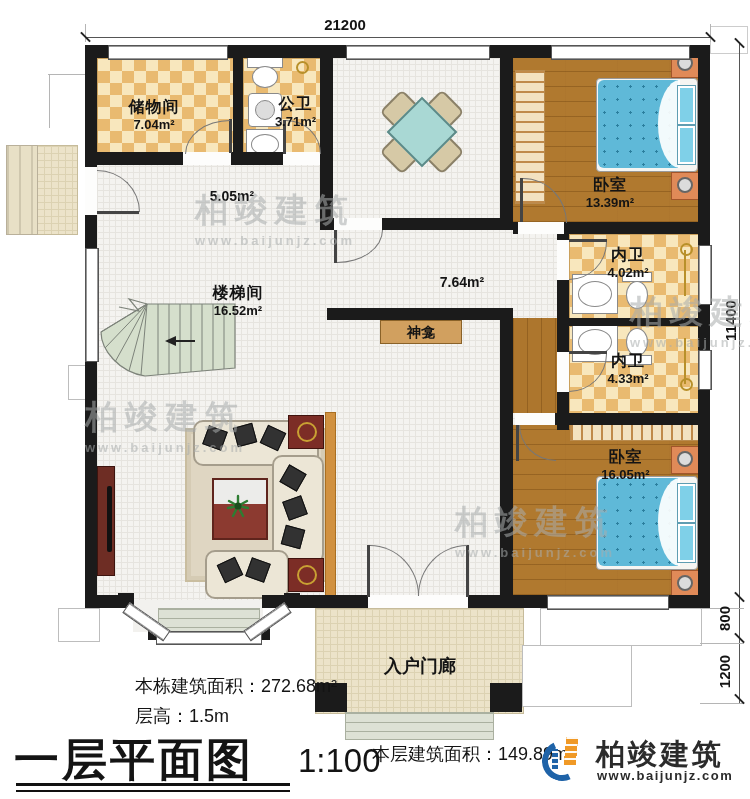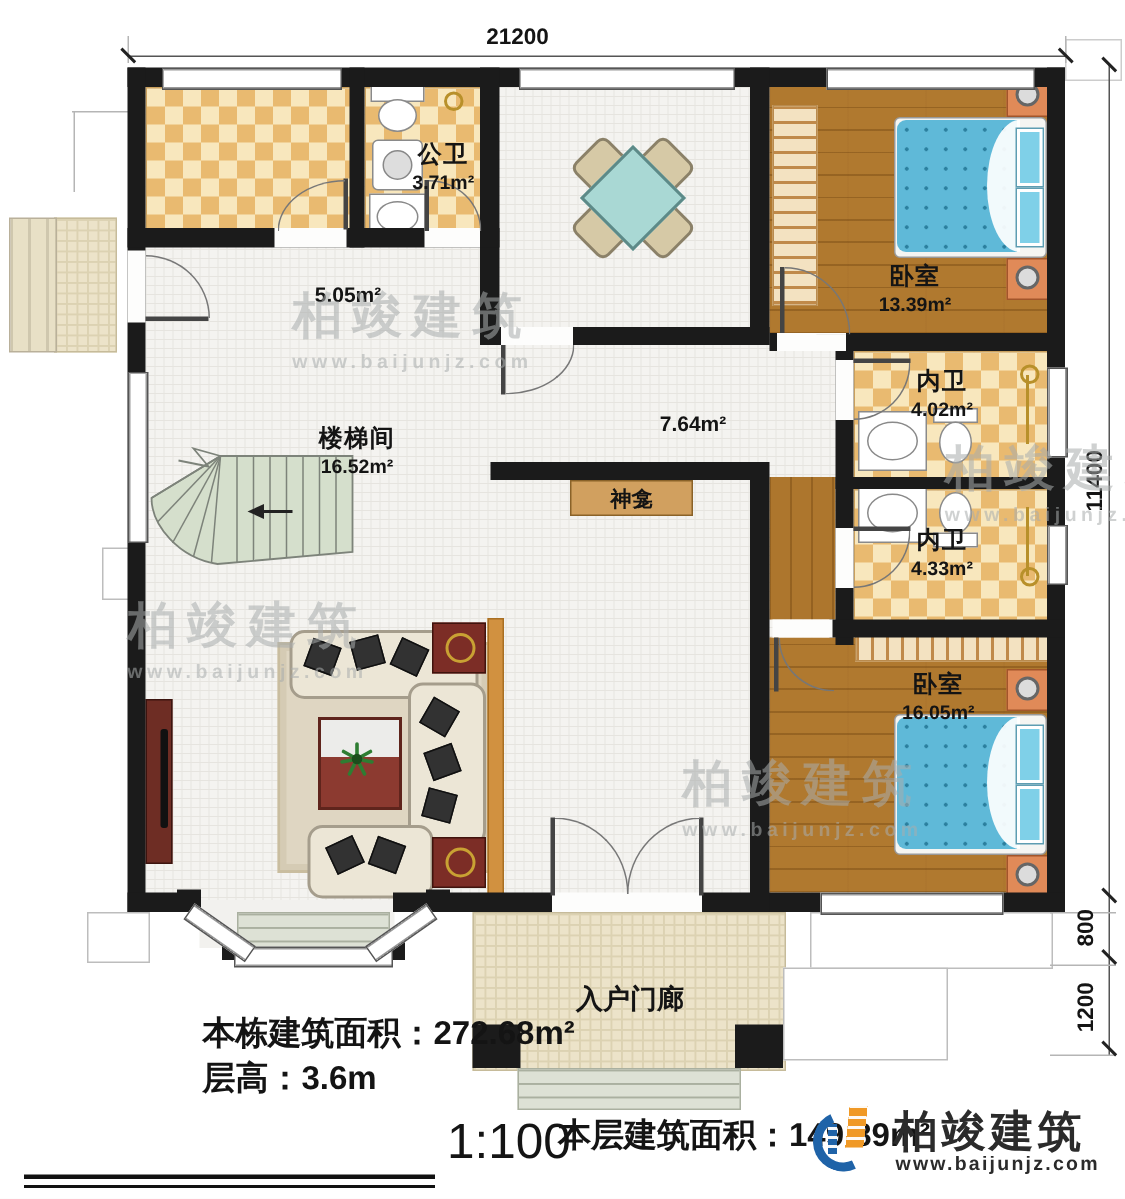--- a/index.html
+++ b/index.html
@@ -52,21 +52,21 @@
   .wm{position:absolute;z-index:10;color:#a9adad;opacity:.55;text-align:center;pointer-events:none;}
   .wm .t{font-size:33px;font-weight:bold;letter-spacing:7px;white-space:nowrap;}
   .wm .u{font-size:13px;font-weight:bold;letter-spacing:3px;white-space:nowrap;}
   
   .dl{position:absolute;background:#555;z-index:3;}
   .ext{position:absolute;background:#b5b5b5;z-index:3;}
   .tick{position:absolute;width:13px;height:2px;background:#222;transform:rotate(45deg);z-index:4;}
   .dimtxt{position:absolute;font-size:15px;font-weight:bold;z-index:4;text-align:center;}
   .rot{transform:rotate(-90deg);}
   
-  .ftxt{position:absolute;font-size:22px;font-weight:bold;z-index:9;white-space:nowrap;}
+  .ftxt{position:absolute;font-size:18px;font-weight:normal;z-index:9;white-space:nowrap;}
   .title{position:absolute;font-size:45px;font-weight:bold;letter-spacing:3px;z-index:9;white-space:nowrap;}
   .scale{position:absolute;font-size:33px;font-weight:500;z-index:9;}
   .tl{position:absolute;background:#111;z-index:9;}
   
   .logo-name{position:absolute;font-size:29px;font-weight:bold;letter-spacing:3px;color:#2b2b2b;z-index:9;white-space:nowrap;}
   .logo-url{position:absolute;font-size:13px;font-weight:bold;letter-spacing:1.5px;color:#2b2b2b;z-index:9;white-space:nowrap;}
   .steps{position:absolute;background:#dde1d5;border:1px solid #aab0a0;z-index:2;
          background-image:linear-gradient(#aab0a0 1px,transparent 1px);background-size:100% 9px;}
   .ledge{position:absolute;background:#fff;border:1px solid #bdbdbd;z-index:1;}
 </style>
@@ -273,20 +273,24 @@
   <div class="furn" style="left:288px;top:415px;width:34px;height:32px;background:#7c2d26;border:1px solid #40130d;z-index:4"></div>
   <div class="abs" style="left:297px;top:422px;width:16px;height:16px;border-radius:50%;border:2.5px solid #c9a133;z-index:5"></div>
   <div class="furn" style="left:288px;top:558px;width:34px;height:32px;background:#7c2d26;border:1px solid #40130d;z-index:4"></div>
   <div class="abs" style="left:297px;top:565px;width:16px;height:16px;border-radius:50%;border:2.5px solid #c9a133;z-index:5"></div>
   <div class="furn" style="left:97px;top:466px;width:16px;height:108px;background:#6e2d24;border:1px solid #3c140f"></div>
   <div class="abs" style="left:107px;top:486px;width:5px;height:66px;background:#111;border-radius:2px;z-index:5"></div>
   <div class="furn" style="left:325px;top:412px;width:9px;height:185px;background:#d19140;border:1px solid #a96f22;z-index:5"></div>
 
   <div class="abs" style="left:380px;top:320px;width:80px;height:22px;background:#d1a05f;border:1px solid #8a6228;z-index:5;text-align:center;font-weight:bold;font-size:14px;line-height:22px">神龛</div>
 
+  <div class="rl" style="left:99px;top:98px;width:110px">
+    <span class="nm">储物间</span>
+    <span class="ar">7.04m²</span>
+  </div>
   <div class="rl" style="left:258px;top:95px;width:75px">
     <span class="nm">公卫</span>
     <span class="ar">3.71m²</span>
   </div>
   <div class="al" style="left:182px;top:188px;width:100px">5.05m²</div>
   <div class="rl" style="left:555px;top:176px;width:110px">
     <span class="nm">卧室</span>
     <span class="ar">13.39m²</span>
   </div>
   <div class="rl" style="left:573px;top:246px;width:110px">
@@ -341,21 +345,22 @@
   <div class="ext" style="left:700px;top:643px;width:44px;height:1px"></div>
   <div class="ext" style="left:700px;top:703px;width:44px;height:1px"></div>
   <div class="dimtxt rot" style="left:698px;top:312px;width:64px">11400</div>
   <div class="dimtxt rot" style="left:700px;top:610px;width:48px">800</div>
   <div class="dimtxt rot" style="left:700px;top:663px;width:48px">1200</div>
   <div class="ext" style="left:48px;top:74px;width:38px;height:1px"></div>
   <div class="ext" style="left:49px;top:74px;width:1px;height:54px"></div>
   <div class="abs" style="left:710px;top:26px;width:36px;height:26px;border:1px solid #ccc;z-index:1"></div>
 
   <div class="ftxt" style="left:135px;top:674px">本栋建筑面积：272.68m²</div>
-  <div class="ftxt" style="left:135px;top:704px">层高：3.6m</div>
+  <div class="ftxt" style="left:135px;top:704px">层高：1.5m</div>
+  <div class="title" style="left:14px;top:730px">一层平面图</div>
   <div class="tl" style="left:16px;top:783px;width:274px;height:3px"></div>
   <div class="tl" style="left:16px;top:790px;width:274px;height:1.5px"></div>
   <div class="scale" style="left:298px;top:742px">1:100</div>
   <div class="ftxt" style="left:372px;top:742px">本层建筑面积：149.89m²</div>
 
   <div class="abs" style="left:540px;top:733px;width:50px;height:52px;z-index:9">
     <div class="abs" style="left:2px;top:8px;width:40px;height:40px;border-radius:50%;border:6px solid transparent;border-bottom-color:#1f63a8;border-left-color:#1f63a8;transform:rotate(20deg);box-sizing:border-box"></div>
     <div class="abs" style="left:22px;top:2px;width:18px;height:32px;background:#f09926;transform:skewX(-6deg);background-image:repeating-linear-gradient(0deg,rgba(255,255,255,.95) 0 2px,transparent 2px 7px);background-clip:content-box;padding:2px 3px;box-sizing:border-box"></div>
     <div class="abs" style="left:10px;top:14px;width:10px;height:24px;background:#1f63a8;background-image:repeating-linear-gradient(0deg,rgba(255,255,255,.95) 0 2px,transparent 2px 6px);background-clip:content-box;padding:2px;box-sizing:border-box"></div>
   </div>

